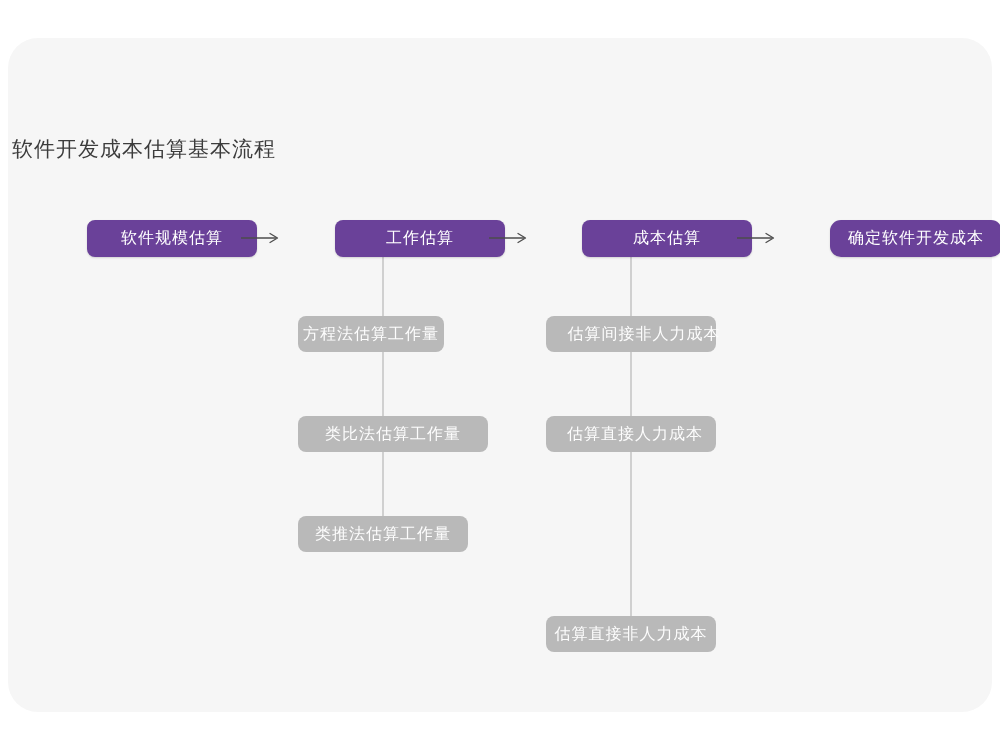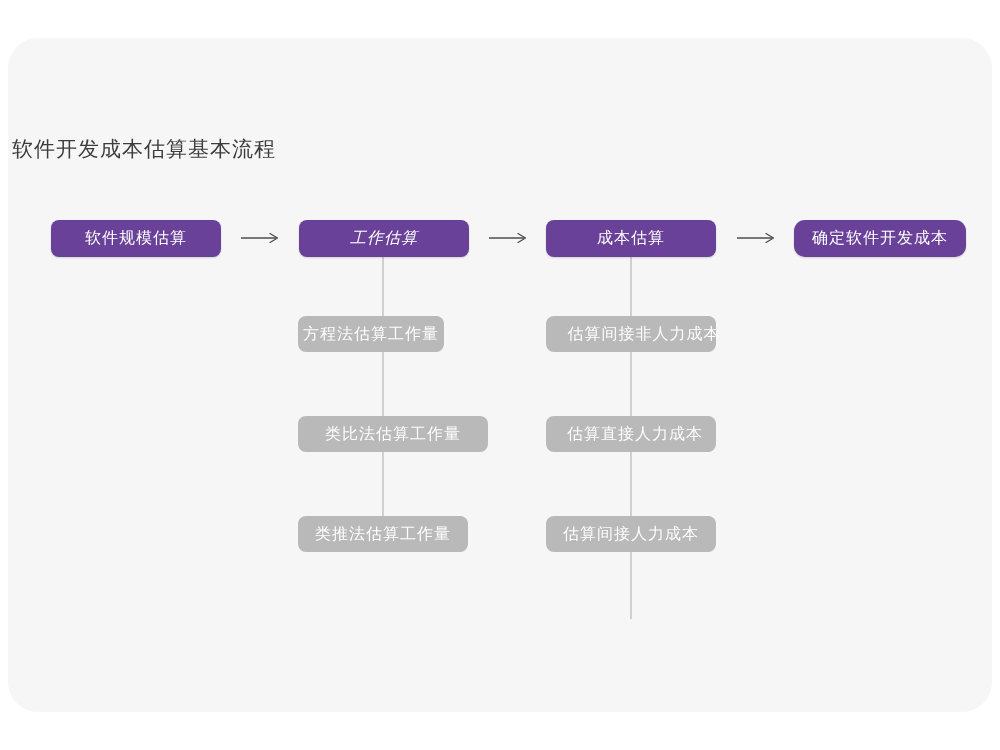--- a/index.html
+++ b/index.html
@@ -45,20 +45,21 @@
     justify-content:center;
     font-size:16px;
     letter-spacing:1px;
     color:#ffffff;
     white-space:nowrap;
     z-index:2;
   }
   .node.main{
     background:var(--accent);
     box-shadow:0 1px 2px rgba(0,0,0,0.15);
+    margin-left:36px;
   }
   .node.sub{
     background:var(--node-gray);
     height:36px;
     color:#fdfdfd;
   }
   .vline{
     position:absolute;
     width:2px;
     background:var(--line);
@@ -82,21 +83,21 @@
     <div class="vline" style="left:374px;top:219px;height:262px;"></div>
     <div class="vline" style="left:622px;top:219px;height:362px;"></div>
 
     <div class="node main" style="left:43px;top:182px;width:170px;">软件规模估算</div>
 
     <svg class="arrow" style="left:232px;" viewBox="0 0 40 12">
       <line x1="1" y1="6" x2="36" y2="6" stroke="#4d4d4d" stroke-width="1.3"></line>
       <polyline points="30,1.5 37.5,6 30,10.5" fill="none" stroke="#4d4d4d" stroke-width="1.3" stroke-linecap="round" stroke-linejoin="round"></polyline>
     </svg>
 
-    <div class="node main" style="left:291px;top:182px;width:170px;font-style:italic;">工作估算</div>
+    <div class="node main" style="left:291px;top:182px;width:170px;">工作估算</div>
 
     <svg class="arrow" style="left:480px;" viewBox="0 0 40 12">
       <line x1="1" y1="6" x2="36" y2="6" stroke="#4d4d4d" stroke-width="1.3"></line>
       <polyline points="30,1.5 37.5,6 30,10.5" fill="none" stroke="#4d4d4d" stroke-width="1.3" stroke-linecap="round" stroke-linejoin="round"></polyline>
     </svg>
 
     <div class="node main" style="left:538px;top:182px;width:170px;">成本估算</div>
 
     <svg class="arrow" style="left:728px;" viewBox="0 0 40 12">
       <line x1="1" y1="6" x2="36" y2="6" stroke="#4d4d4d" stroke-width="1.3"></line>
@@ -104,16 +105,16 @@
     </svg>
 
     <div class="node main" style="left:786px;top:182px;width:172px;border-radius:11px;">确定软件开发成本</div>
 
     <div class="node sub" style="left:290px;top:278px;width:146px;">方程法估算工作量</div>
     <div class="node sub" style="left:290px;top:378px;width:190px;">类比法估算工作量</div>
     <div class="node sub" style="left:290px;top:478px;width:170px;">类推法估算工作量</div>
 
     <div class="node sub" style="left:538px;top:278px;width:170px;padding-left:26px;">估算间接非人力成本</div>
     <div class="node sub" style="left:538px;top:378px;width:170px;padding-left:8px;">估算直接人力成本</div>
-    <div class="node sub" style="left:538px;top:478px;width:170px;">估算间接人力成本</div>
+    <div class="node sub" style="left:538px;top:578px;width:170px;">估算直接非人力成本</div>
 
   </div>
 </div>
 
 </body></html>

